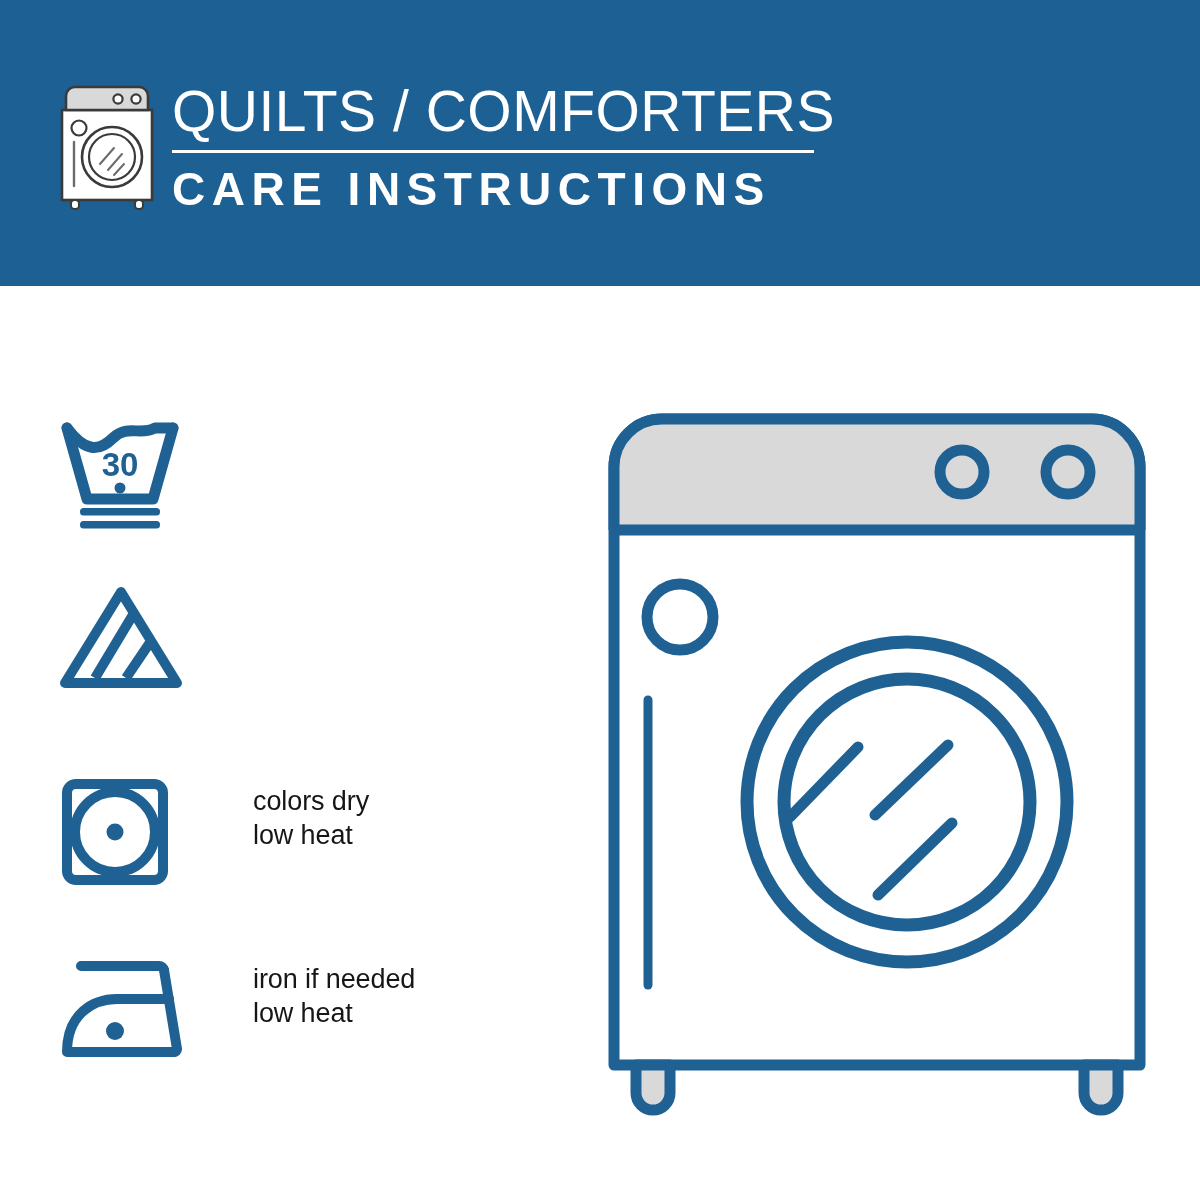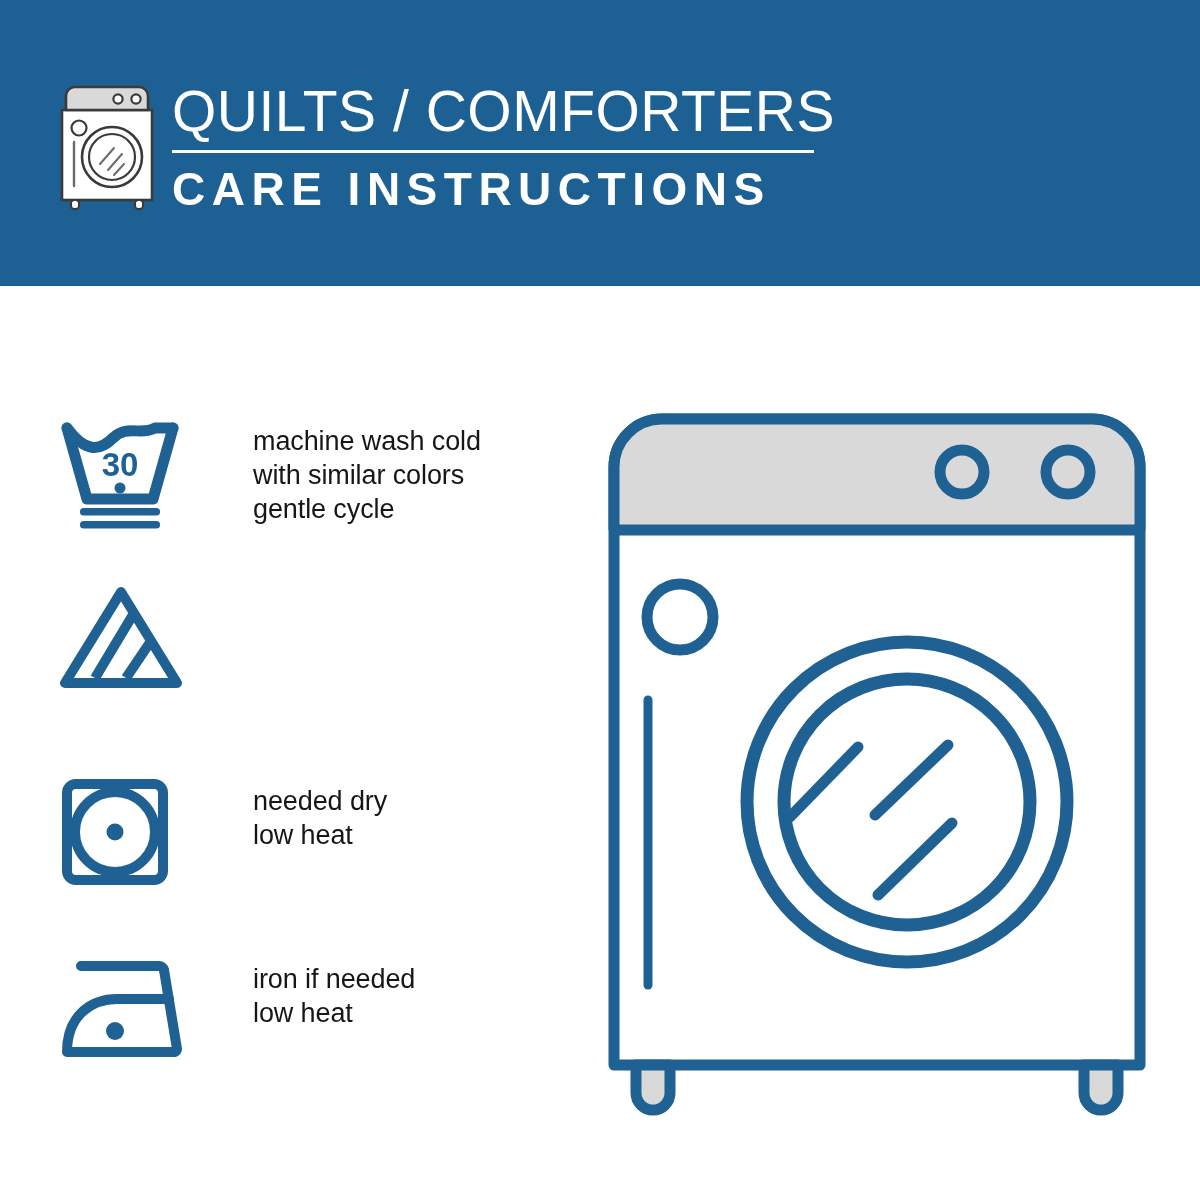--- a/index.html
+++ b/index.html
@@ -159,25 +159,20 @@
           <path d="M12 12 L 32 83 L 98 83 L 118 12" stroke="#1f6193" stroke-width="11" stroke-linecap="round" stroke-linejoin="round" fill="none"></path>
 
           <text x="65" y="60" text-anchor="middle" font-family="Liberation Sans, sans-serif" font-size="33" font-weight="700" fill="#1f6193">30</text>
 
           <circle cx="65" cy="72" r="5.5" fill="#1f6193"></circle>
 
           <rect x="25" y="92" width="80" height="7.5" rx="3.5" fill="#1f6193"></rect>
           <rect x="25" y="105" width="80" height="7.5" rx="3.5" fill="#1f6193"></rect>
         </svg>
       </div>
-      <div class="symbol-text">
-        <span>machine wash cold</span>
-        <span>with similar colors</span>
-        <span>gentle cycle</span>
-      </div>
     </div>
 
     <div class="symbol-row" id="row-bleach">
       <div class="symbol-icon">
         <svg width="140" height="112" viewBox="0 0 140 112" fill="none">
 
           <path d="M66 10 L 122 101 L 10 101 Z" stroke="#1f6193" stroke-width="10" stroke-linejoin="round" fill="none"></path>
 
           <line x1="79" y1="31" x2="40" y2="96" stroke="#1f6193" stroke-width="10" stroke-linecap="butt"></line>
           <line x1="96" y1="59" x2="71" y2="96" stroke="#1f6193" stroke-width="10" stroke-linecap="butt"></line>
@@ -187,21 +182,21 @@
 
     <div class="symbol-row" id="row-dry">
       <div class="symbol-icon">
         <svg width="140" height="110" viewBox="0 0 140 110" fill="none">
           <rect x="12" y="8" width="96" height="96" rx="9" ry="9" stroke="#1f6193" stroke-width="10" fill="none"></rect>
           <circle cx="60" cy="56" r="40" stroke="#1f6193" stroke-width="10" fill="none"></circle>
           <circle cx="60" cy="56" r="8.5" fill="#1f6193"></circle>
         </svg>
       </div>
       <div class="symbol-text">
-        <span>needed dry</span>
+        <span>colors dry</span>
         <span>low heat</span>
       </div>
     </div>
 
     <div class="symbol-row" id="row-iron">
       <div class="symbol-icon">
         <svg width="140" height="108" viewBox="0 0 140 108" fill="none">
 
           <path d="M26 12 L 104 12 a5 5 0 0 1 5 4" stroke="#1f6193" stroke-width="10" stroke-linecap="round" fill="none"></path>
 

